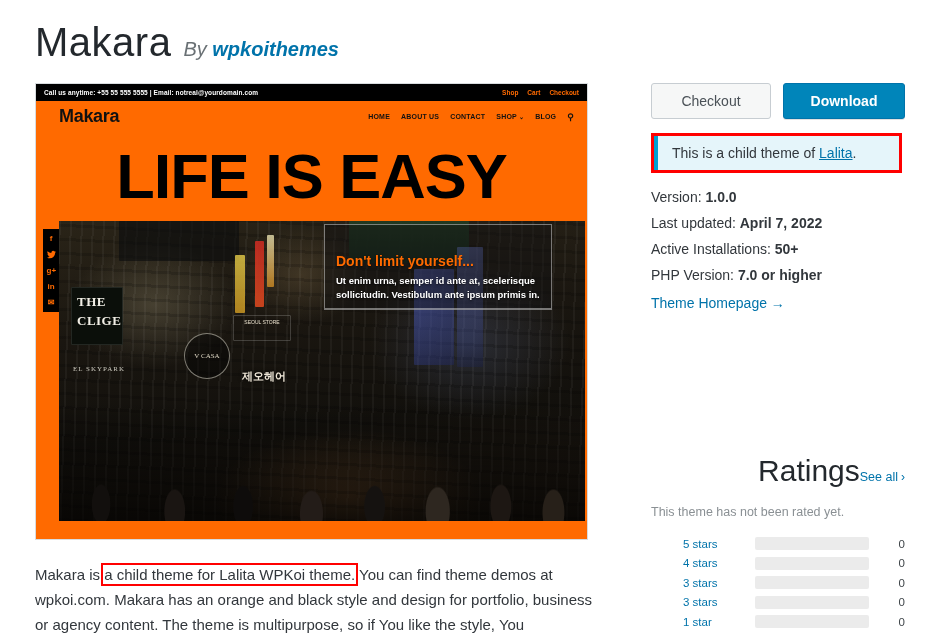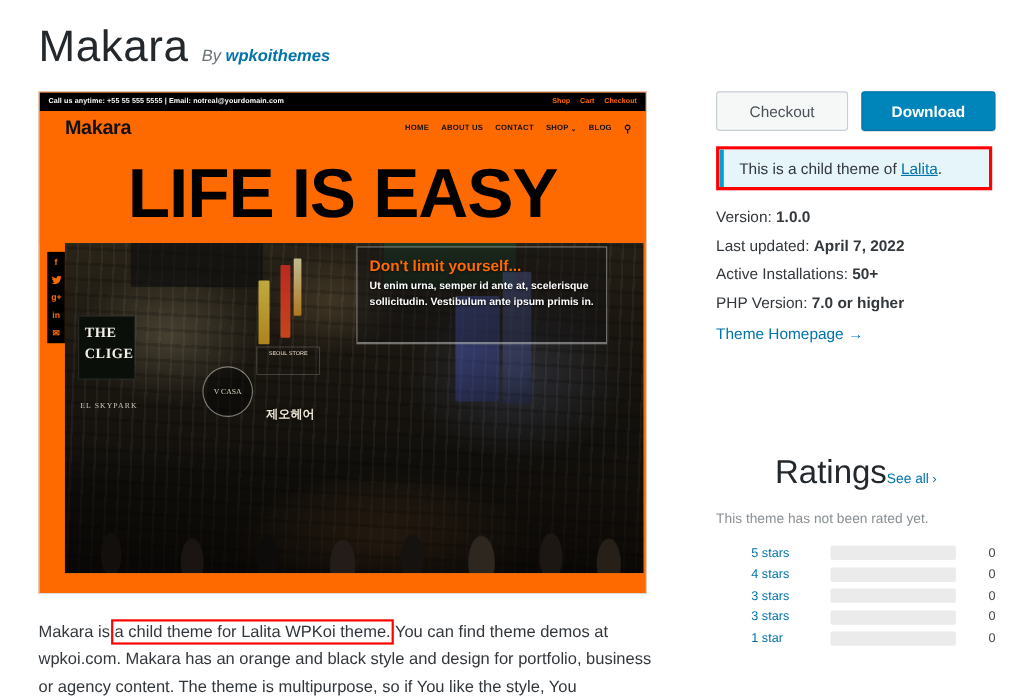--- a/index.html
+++ b/index.html
@@ -32,21 +32,21 @@
   }
   .theme-title {
     font-size: 40px;
     font-weight: 300;
     letter-spacing: 0.5px;
     color: #23282d;
     line-height: 1;
   }
   .theme-byline {
     margin-left: 12px;
-    font-size: 15px;
+    font-size: 20px;
     font-style: italic;
     color: #6a7175;
   }
   .theme-byline .author-link {
     color: #0073aa;
     font-style: italic;
     text-decoration: none;
     font-weight: 600;
   }
 
@@ -268,22 +268,23 @@
   .promo {
     position: absolute;
     left: 288px;
     top: 140px;
     width: 228px;
     border: 1px solid rgba(255,255,255,0.42);
     background: rgba(16,16,18,0.42);
     box-sizing: border-box;
   }
   .promo-top {
-    padding: 8px 11px 28px 11px;
+    padding: 8px 11px 5px 11px;
     border-bottom: 1px solid rgba(255,255,255,0.42);
+    margin-top: 20px;
   }
   .promo-h {
     color: #ff6a00;
     font-size: 14px;
     font-weight: bold;
     margin-bottom: 5px;
     text-shadow: 0 1px 2px rgba(0,0,0,.65);
   }
   .promo-p {
     color: #ffffff;
@@ -403,21 +404,22 @@
 
   .ratings {
     position: absolute;
     left: 651px;
     top: 413px;
     width: 254px;
   }
   .ratings-head {
     display: flex;
     align-items: baseline;
-    justify-content: center;
+    justify-content: flex-end;
+    margin-top: 41px;
   }
   .ratings-title {
     font-size: 30px;
     font-weight: 300;
     color: #23282d;
     line-height: 1.1;
   }
   .see-all {
     font-size: 12.5px;
     color: #0073aa;

